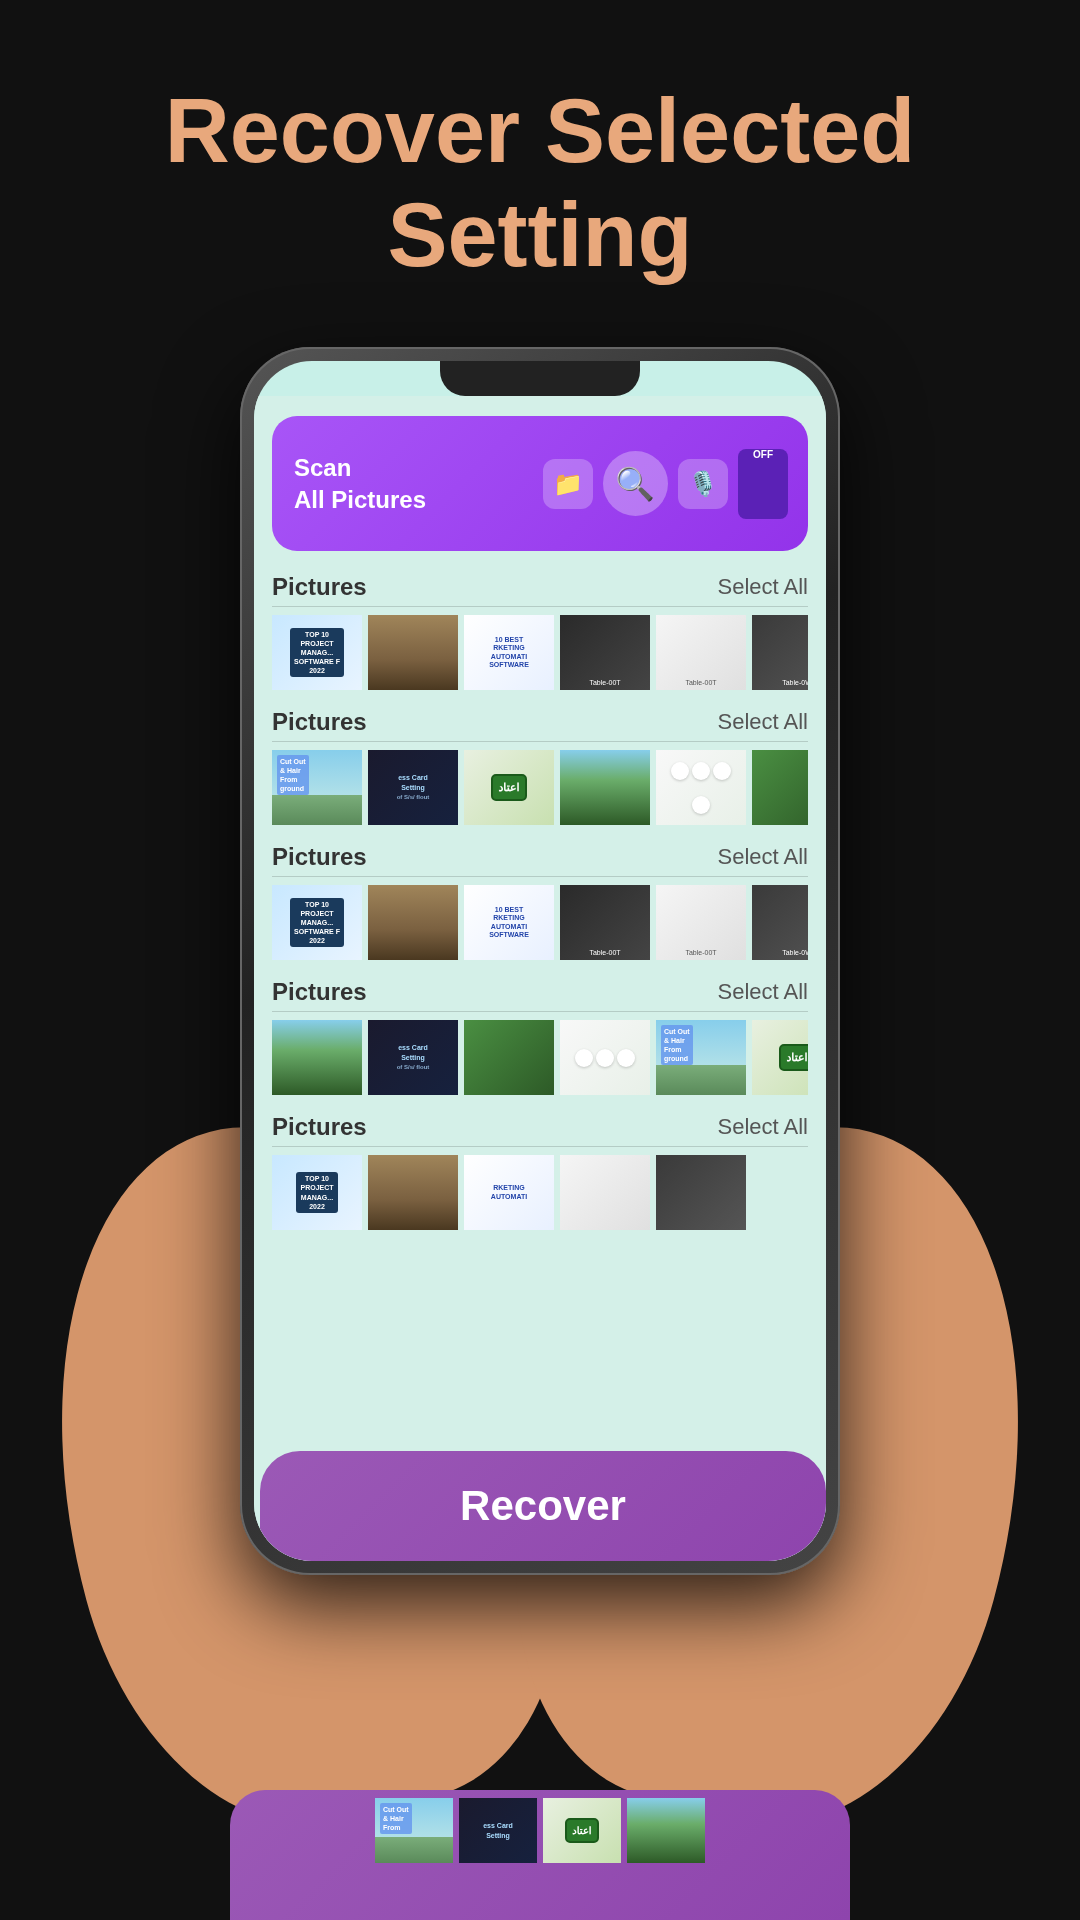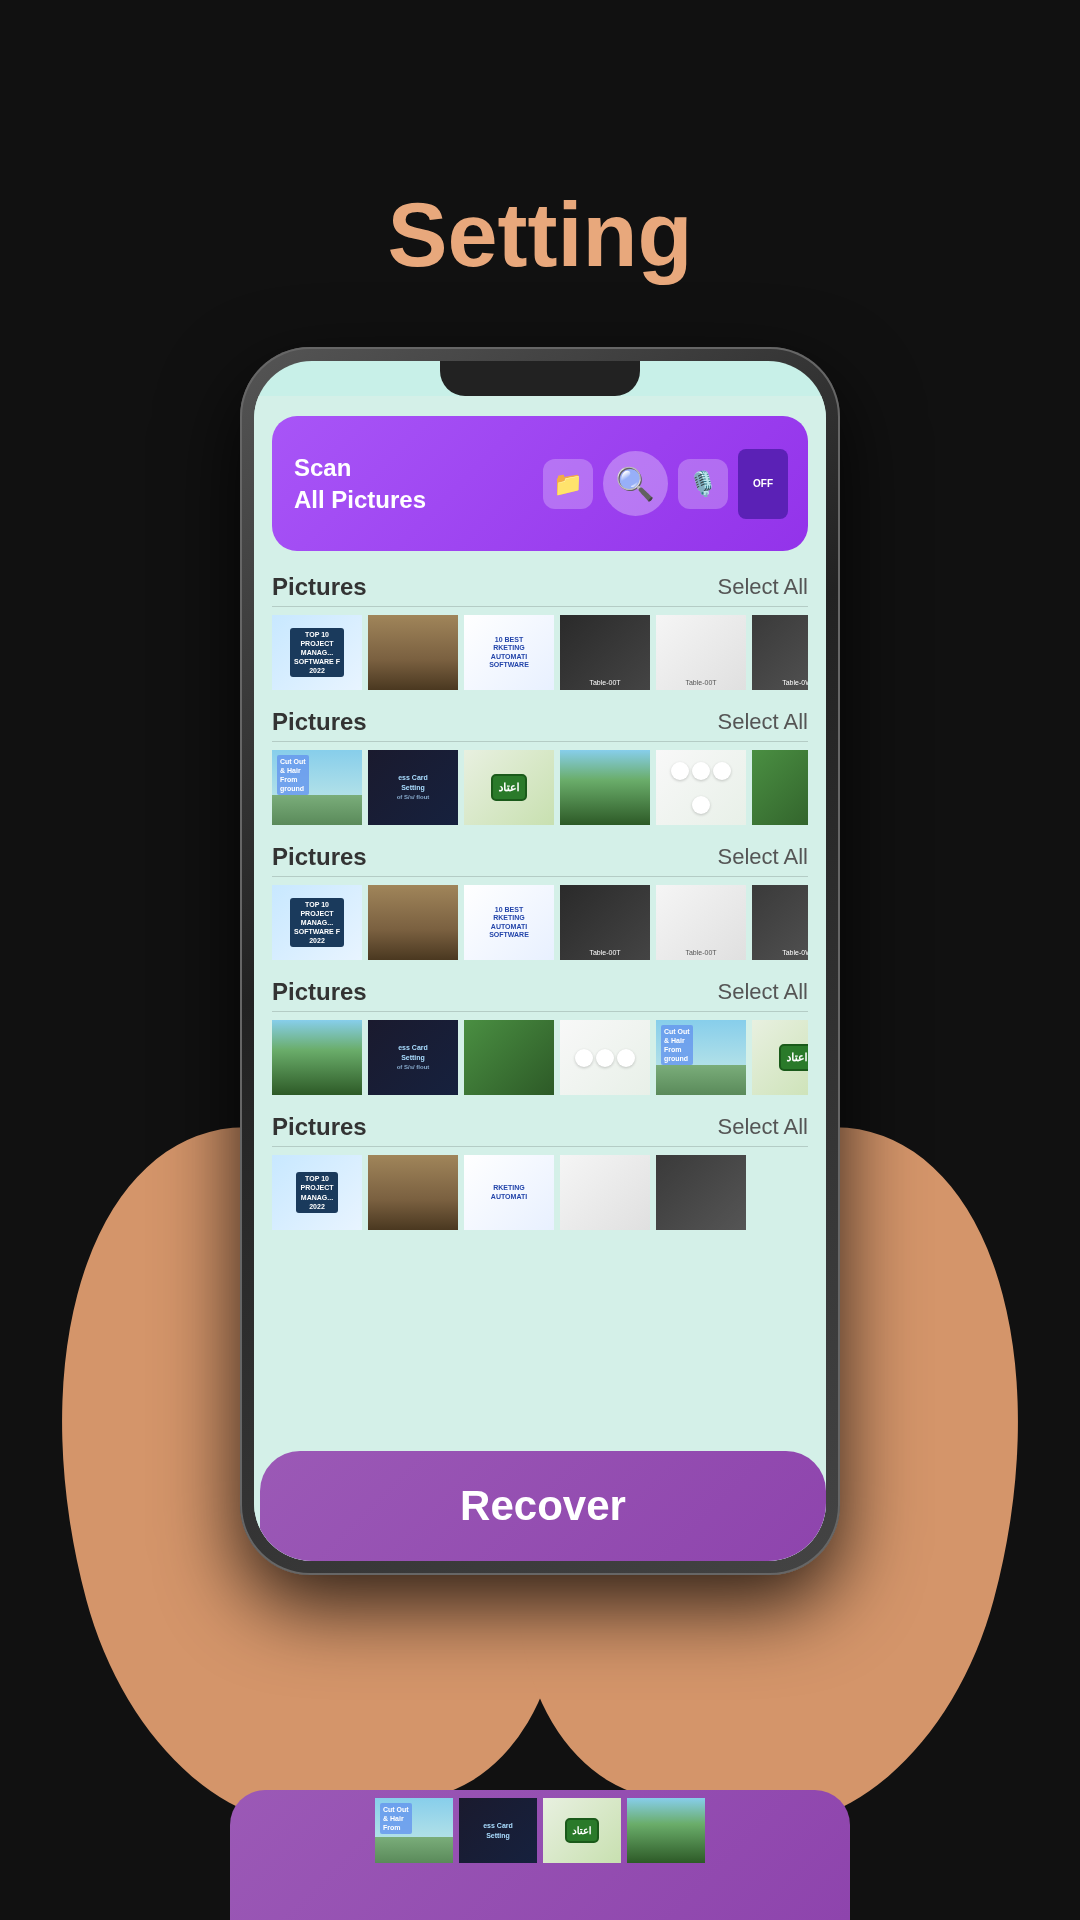--- a/index.html
+++ b/index.html
@@ -175,21 +175,21 @@
     }
 
     .banner-pdf {
       width: 50px;
       height: 70px;
       background: #5b21b6;
       border-radius: 8px;
       display: flex;
       flex-direction: column;
       align-items: center;
-      justify-content: center;
+      justify-content: flex-start;
       color: white;
       font-size: 12px;
       font-weight: bold;
     }
 
     
     .picture-section {
       margin-bottom: 18px;
     }
 
@@ -330,21 +330,21 @@
       line-height: 1.2;
     }
   </style>
 </head>
 <body>
 
 <div class="page-bg">
 
   <div class="title-area">
     <div class="main-title">
-      <br>
+      <span>Recover Selected</span><br>
       <span>Setting</span>
     </div>
   </div>
 
   <div class="hands-container">
     <div class="hand-left"></div>
     <div class="hand-right"></div>
   </div>
 
   <div class="phone-container">

